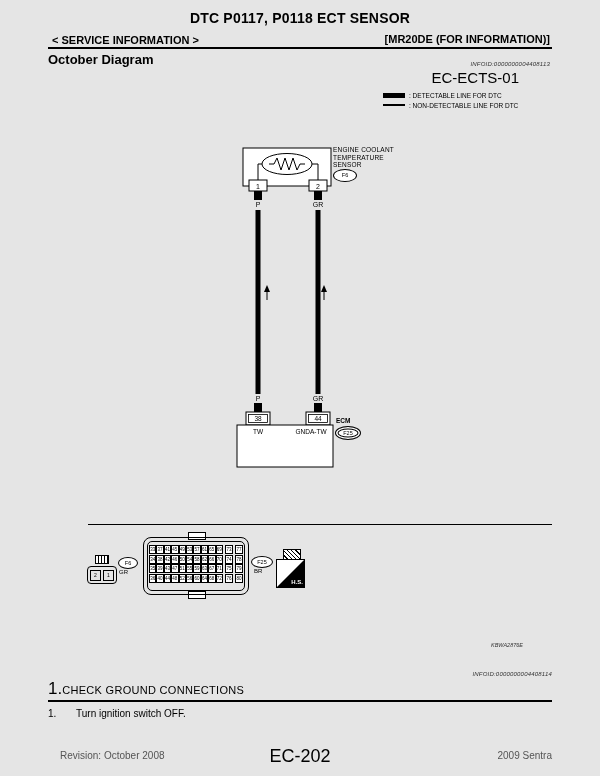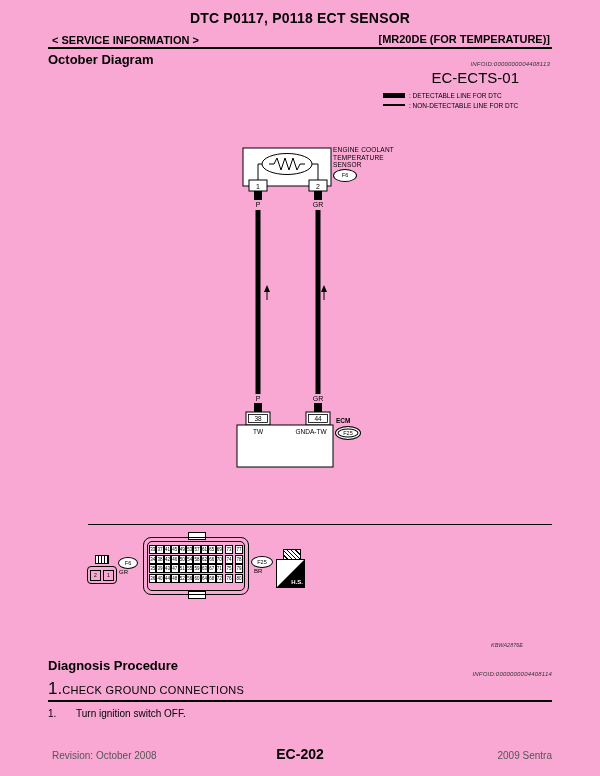--- a/index.html
+++ b/index.html
@@ -1,16 +1,16 @@
 <!DOCTYPE html>
 <html><head>
 <meta charset="utf-8">
 <style>
   html,body{margin:0;padding:0;background:#fff;}
-  #page{position:relative;width:600px;height:776px;background:#f9a8d4;overflow:hidden;
+  #page{position:relative;width:600px;height:776px;background:#e5e5e5;overflow:hidden;
         font-family:"Liberation Sans",sans-serif;color:#000;}
   .abs{position:absolute;}
   
   .doc-title{top:10px;left:0;width:600px;text-align:center;font-size:14px;font-weight:bold;letter-spacing:.2px;}
   .svc-info{top:34px;left:52px;font-size:11px;font-weight:bold;}
   .variant{top:33px;right:50px;font-size:11px;font-weight:bold;}
   .rule-top{top:47px;left:48px;width:504px;height:2px;background:#000;}
   .wiring-head{top:52px;left:48px;font-size:13px;font-weight:600;}
   .infoid{font-size:6px;font-style:italic;color:#333;letter-spacing:.2px;}
   .infoid1{top:61px;right:50px;}
@@ -62,32 +62,32 @@
   
   .diag-head{top:658px;left:48px;font-size:13px;font-weight:600;}
   .infoid2{top:671px;right:48px;}
   .step-row{top:679px;left:48px;display:flex;align-items:baseline;}
   .step-num{font-size:17px;}
   .step-title{font-size:11px;letter-spacing:.3px;}
   .rule-step{top:700px;left:48px;width:504px;height:1.5px;background:#000;}
   .substep{top:708px;left:48px;width:504px;display:flex;font-size:10px;}
   .substep .n{width:28px;flex:none;}
   
-  .foot-left{top:750px;left:52px;font-size:10px;color:#555;}
-  .foot-page{top:746px;left:0;width:600px;text-align:center;font-size:14px;font-weight:bold;}
+  .foot-left{top:750px;left:60px;font-size:10px;color:#555;}
+  .foot-page{top:746px;left:0;width:600px;text-align:center;font-size:18px;font-weight:normal;}
   .foot-right{top:750px;right:48px;font-size:10px;color:#555;}
 </style>
 </head>
 <body>
 
 <div id="page">
 
   <div class="abs doc-title">DTC P0117, P0118 ECT SENSOR</div>
   <div class="abs svc-info">&lt; SERVICE INFORMATION &gt;</div>
-  <div class="abs variant">[MR20DE (FOR TEMPERATURE)]</div>
+  <div class="abs variant">[MR20DE (FOR INFORMATION)]</div>
   <div class="abs rule-top"></div>
   <div class="abs wiring-head">October Diagram</div>
   <div class="abs infoid infoid1">INFOID:0000000004408113</div>
   <div class="abs diagram-id">EC-ECTS-01</div>
 
   <div class="abs legend-row" style="top:91px;">
     <span class="bar bar-thick"></span>
     <span class="ltxt">: DETECTABLE LINE FOR DTC</span>
   </div>
   <div class="abs legend-row" style="top:101px;">
@@ -235,21 +235,20 @@
   <div class="abs color-br">BR</div>
 
   <div class="abs hs-flag"></div>
   <div class="abs hs-box">
     <div class="hs-tri"></div>
     <span class="hs-txt">H.S.</span>
   </div>
 
   <div class="abs fig-code">KBWA2876E</div>
 
-  <div class="abs diag-head">Diagnosis Procedure</div>
   <div class="abs infoid infoid2">INFOID:0000000004408114</div>
   <div class="abs step-row">
     <span class="step-num">1.</span>
     <span class="step-title">CHECK GROUND CONNECTIONS</span>
   </div>
   <div class="abs rule-step"></div>
   <div class="abs substep">
     <span class="n">1.</span>
     <span>Turn ignition switch OFF.</span>
   </div>

